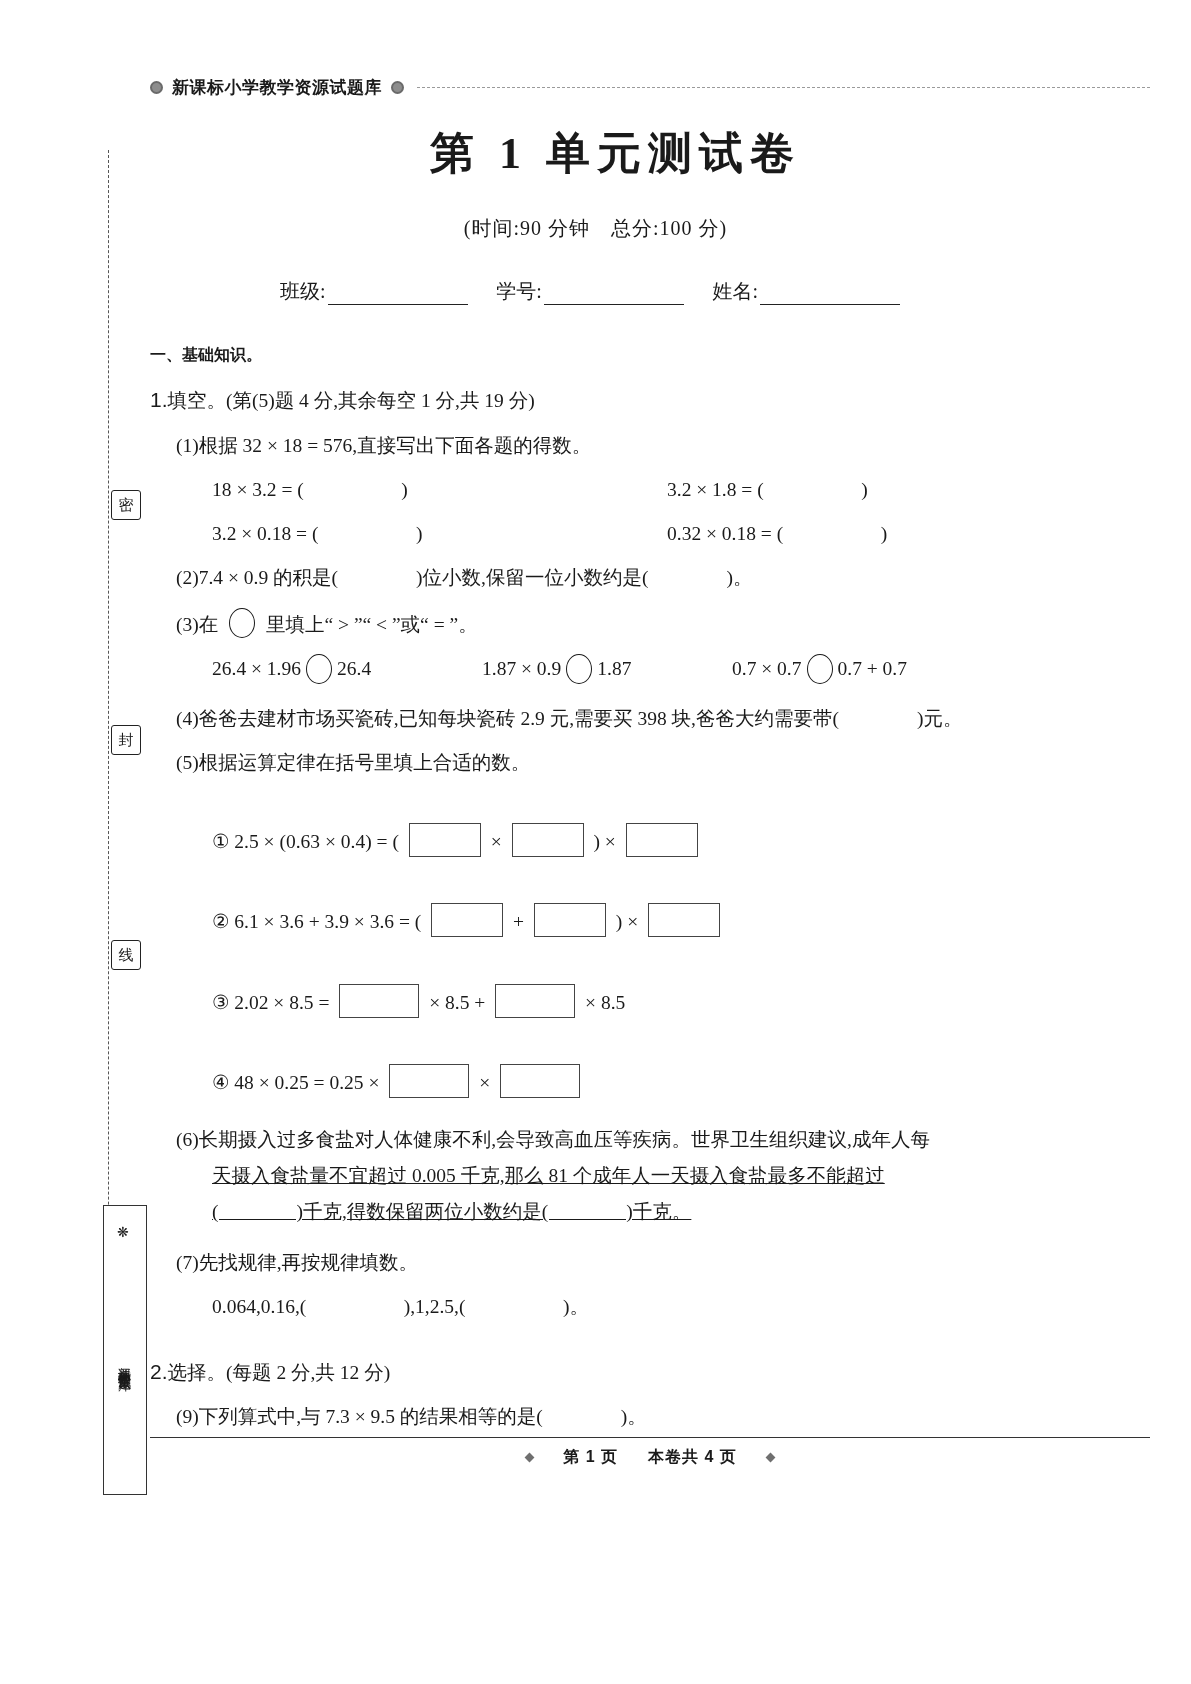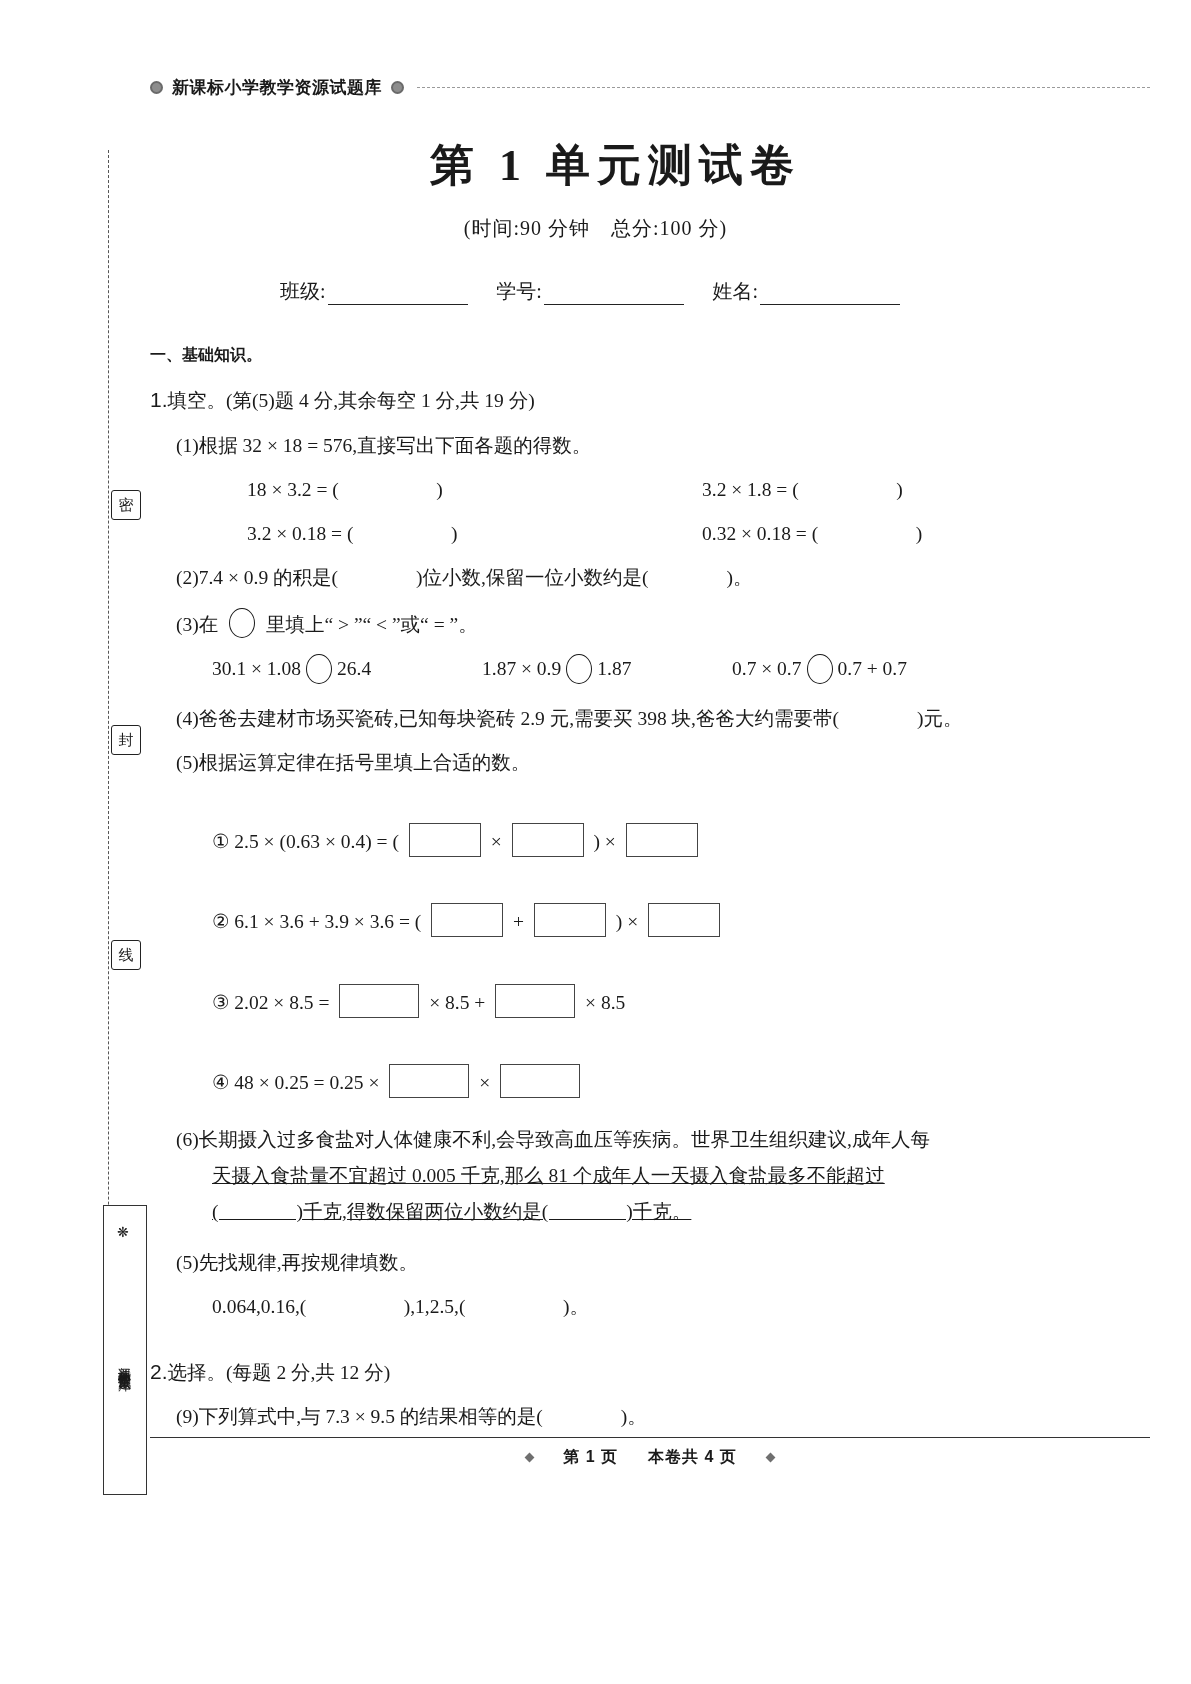--- a/index.html
+++ b/index.html
@@ -71,21 +71,21 @@
     white-space:nowrap;
   }
   .hdr .rule {
     flex:1 1 auto; height:0;
     border-top:1px dashed #9a9a9a;
     margin-left:4px;
   }
 
   
   .doc-title {
-    position:absolute; left:0; right:0; top:136px;
+    position:absolute; left:0; right:0; top:124px;
     text-align:center;
     font-size:44px; font-weight:bold;
     letter-spacing:7px;
     font-family:"Liberation Serif","DejaVu Serif",serif;
     margin-left:40px;
   }
   .doc-sub {
     position:absolute; left:0; right:0; top:215px;
     text-align:center;
     font-size:20px; letter-spacing:1px;
@@ -113,21 +113,21 @@
   }
   .q-num {
     font-family:"Liberation Sans","DejaVu Sans",sans-serif;
     font-size:21px;
   }
   .q-line { margin-bottom:15px; line-height:1.5; }
   .indent1 { padding-left:26px; }
   .indent2 { padding-left:62px; }
 
   .row2 { display:flex; }
-  .row2 > span:first-child { width:455px;margin-left:35px; }
+  .row2 > span:first-child { width:455px; }
 
   .cmp-row { display:flex; gap:0; padding-left:62px; }
   .cmp-row .cell { display:flex; align-items:center; }
   .cmp-row .cell:nth-child(1){ width:270px; }
   .cmp-row .cell:nth-child(2){ width:250px; }
   .circ {
     display:inline-block; width:26px; height:30px;
     border:1.4px solid #1a1a1a; border-radius:50%;
     margin:0 6px; vertical-align:-7px;
   }
@@ -225,21 +225,21 @@
     <div class="q-line indent1">(2)7.4 × 0.9 的积是(　　　　)位小数,保留一位小数约是(　　　　)。</div>
 
     <div class="q-line indent1">
       <span>(3)在</span>
       <span class="circ"></span>
       <span>里填上“ &gt; ”“ &lt; ”或“ = ”。</span>
     </div>
 
     <div class="q-line cmp-row">
       <span class="cell">
-        <span>30.1 × 1.08</span>
+        <span>26.4 × 1.96</span>
         <span class="circ-sm"></span>
         <span>26.4</span>
       </span>
       <span class="cell">
         <span>1.87 × 0.9</span>
         <span class="circ-sm"></span>
         <span>1.87</span>
       </span>
       <span class="cell">
         <span>0.7 × 0.7</span>
@@ -284,21 +284,21 @@
       <span>×</span>
       <span class="box w80"></span>
     </div>
 
     <div class="q-line para">
       <span>(6)长期摄入过多食盐对人体健康不利,会导致高血压等疾病。世界卫生组织建议,成年人每</span>
       <span class="cont">天摄入食盐量不宜超过 0.005 千克,那么 81 个成年人一天摄入食盐最多不能超过</span>
       <span class="cont">(　　　　)千克,得数保留两位小数约是(　　　　)千克。</span>
     </div>
 
-    <div class="q-line indent1" style="margin-top:18px">(5)先找规律,再按规律填数。</div>
+    <div class="q-line indent1" style="margin-top:18px">(7)先找规律,再按规律填数。</div>
     <div class="q-line indent2">0.064,0.16,(　　　　　),1,2.5,(　　　　　)。</div>
 
 
     <div class="q-line" style="margin-top:34px">
       <span class="q-num">2.</span><span>选择。</span><span>(每题 2 分,共 12 分)</span>
     </div>
 
     <div class="q-line indent1">(9)下列算式中,与 7.3 × 9.5 的结果相等的是(　　　　)。</div>
 
   </div>

